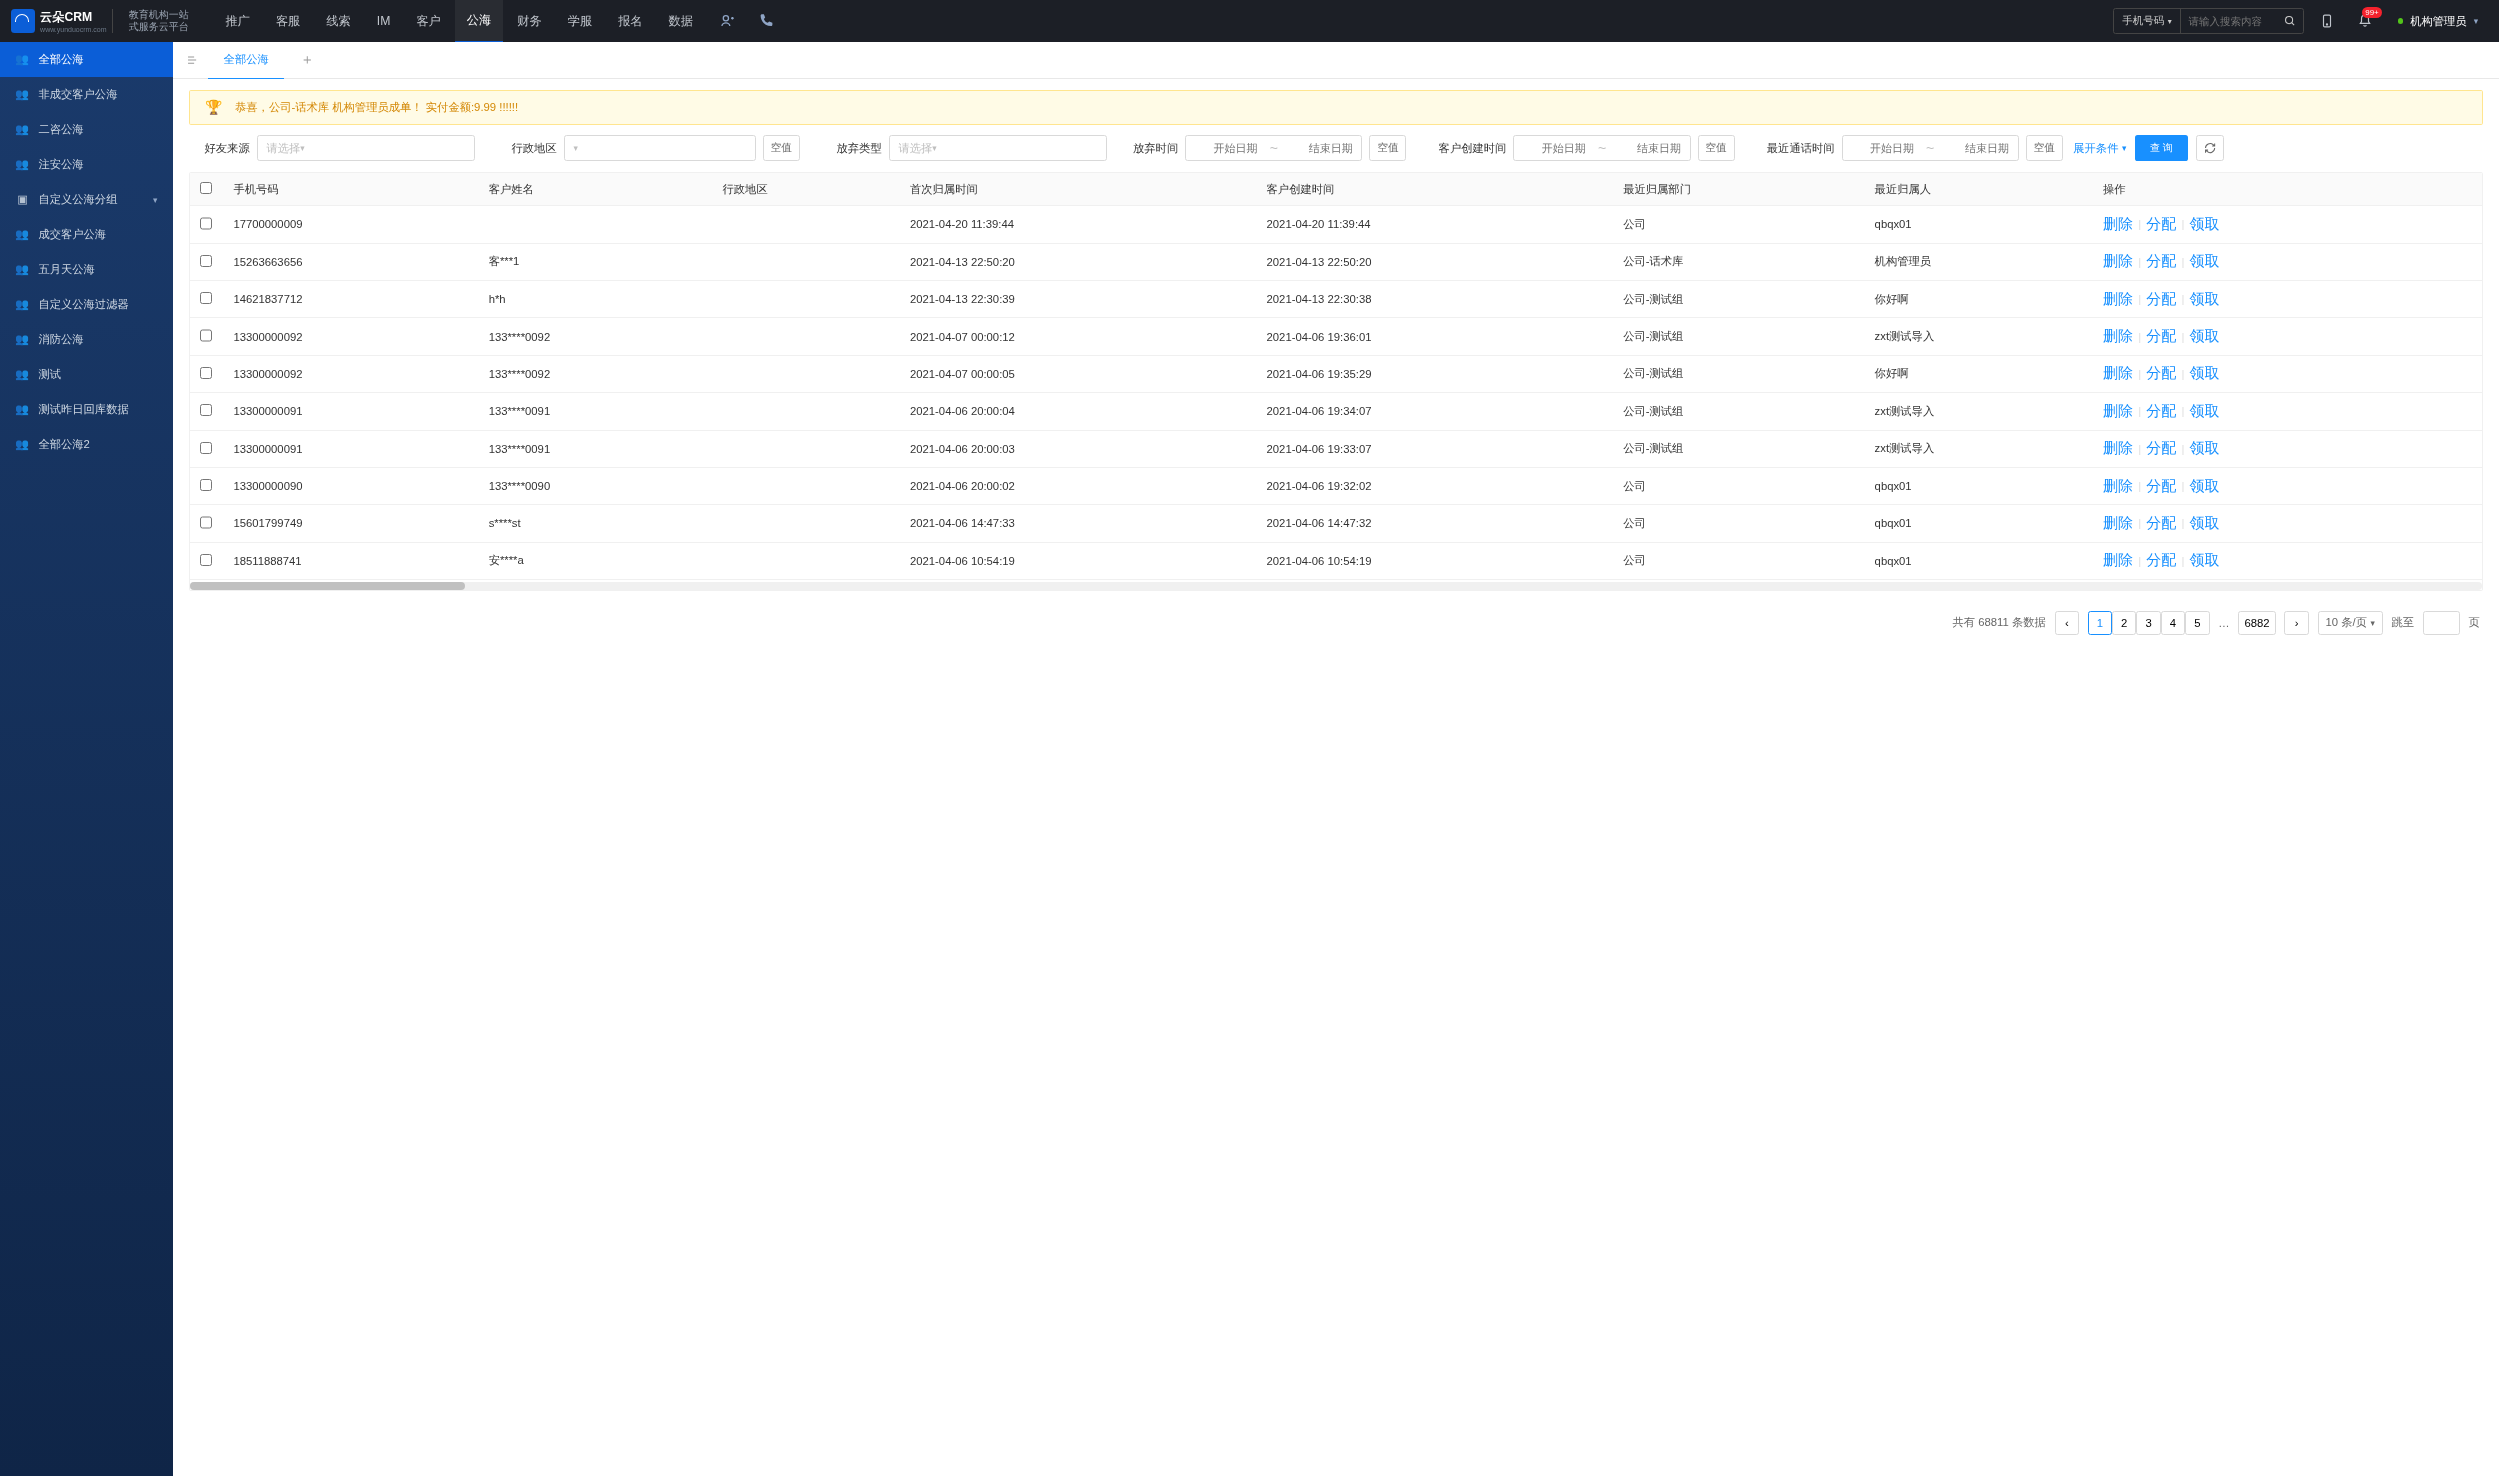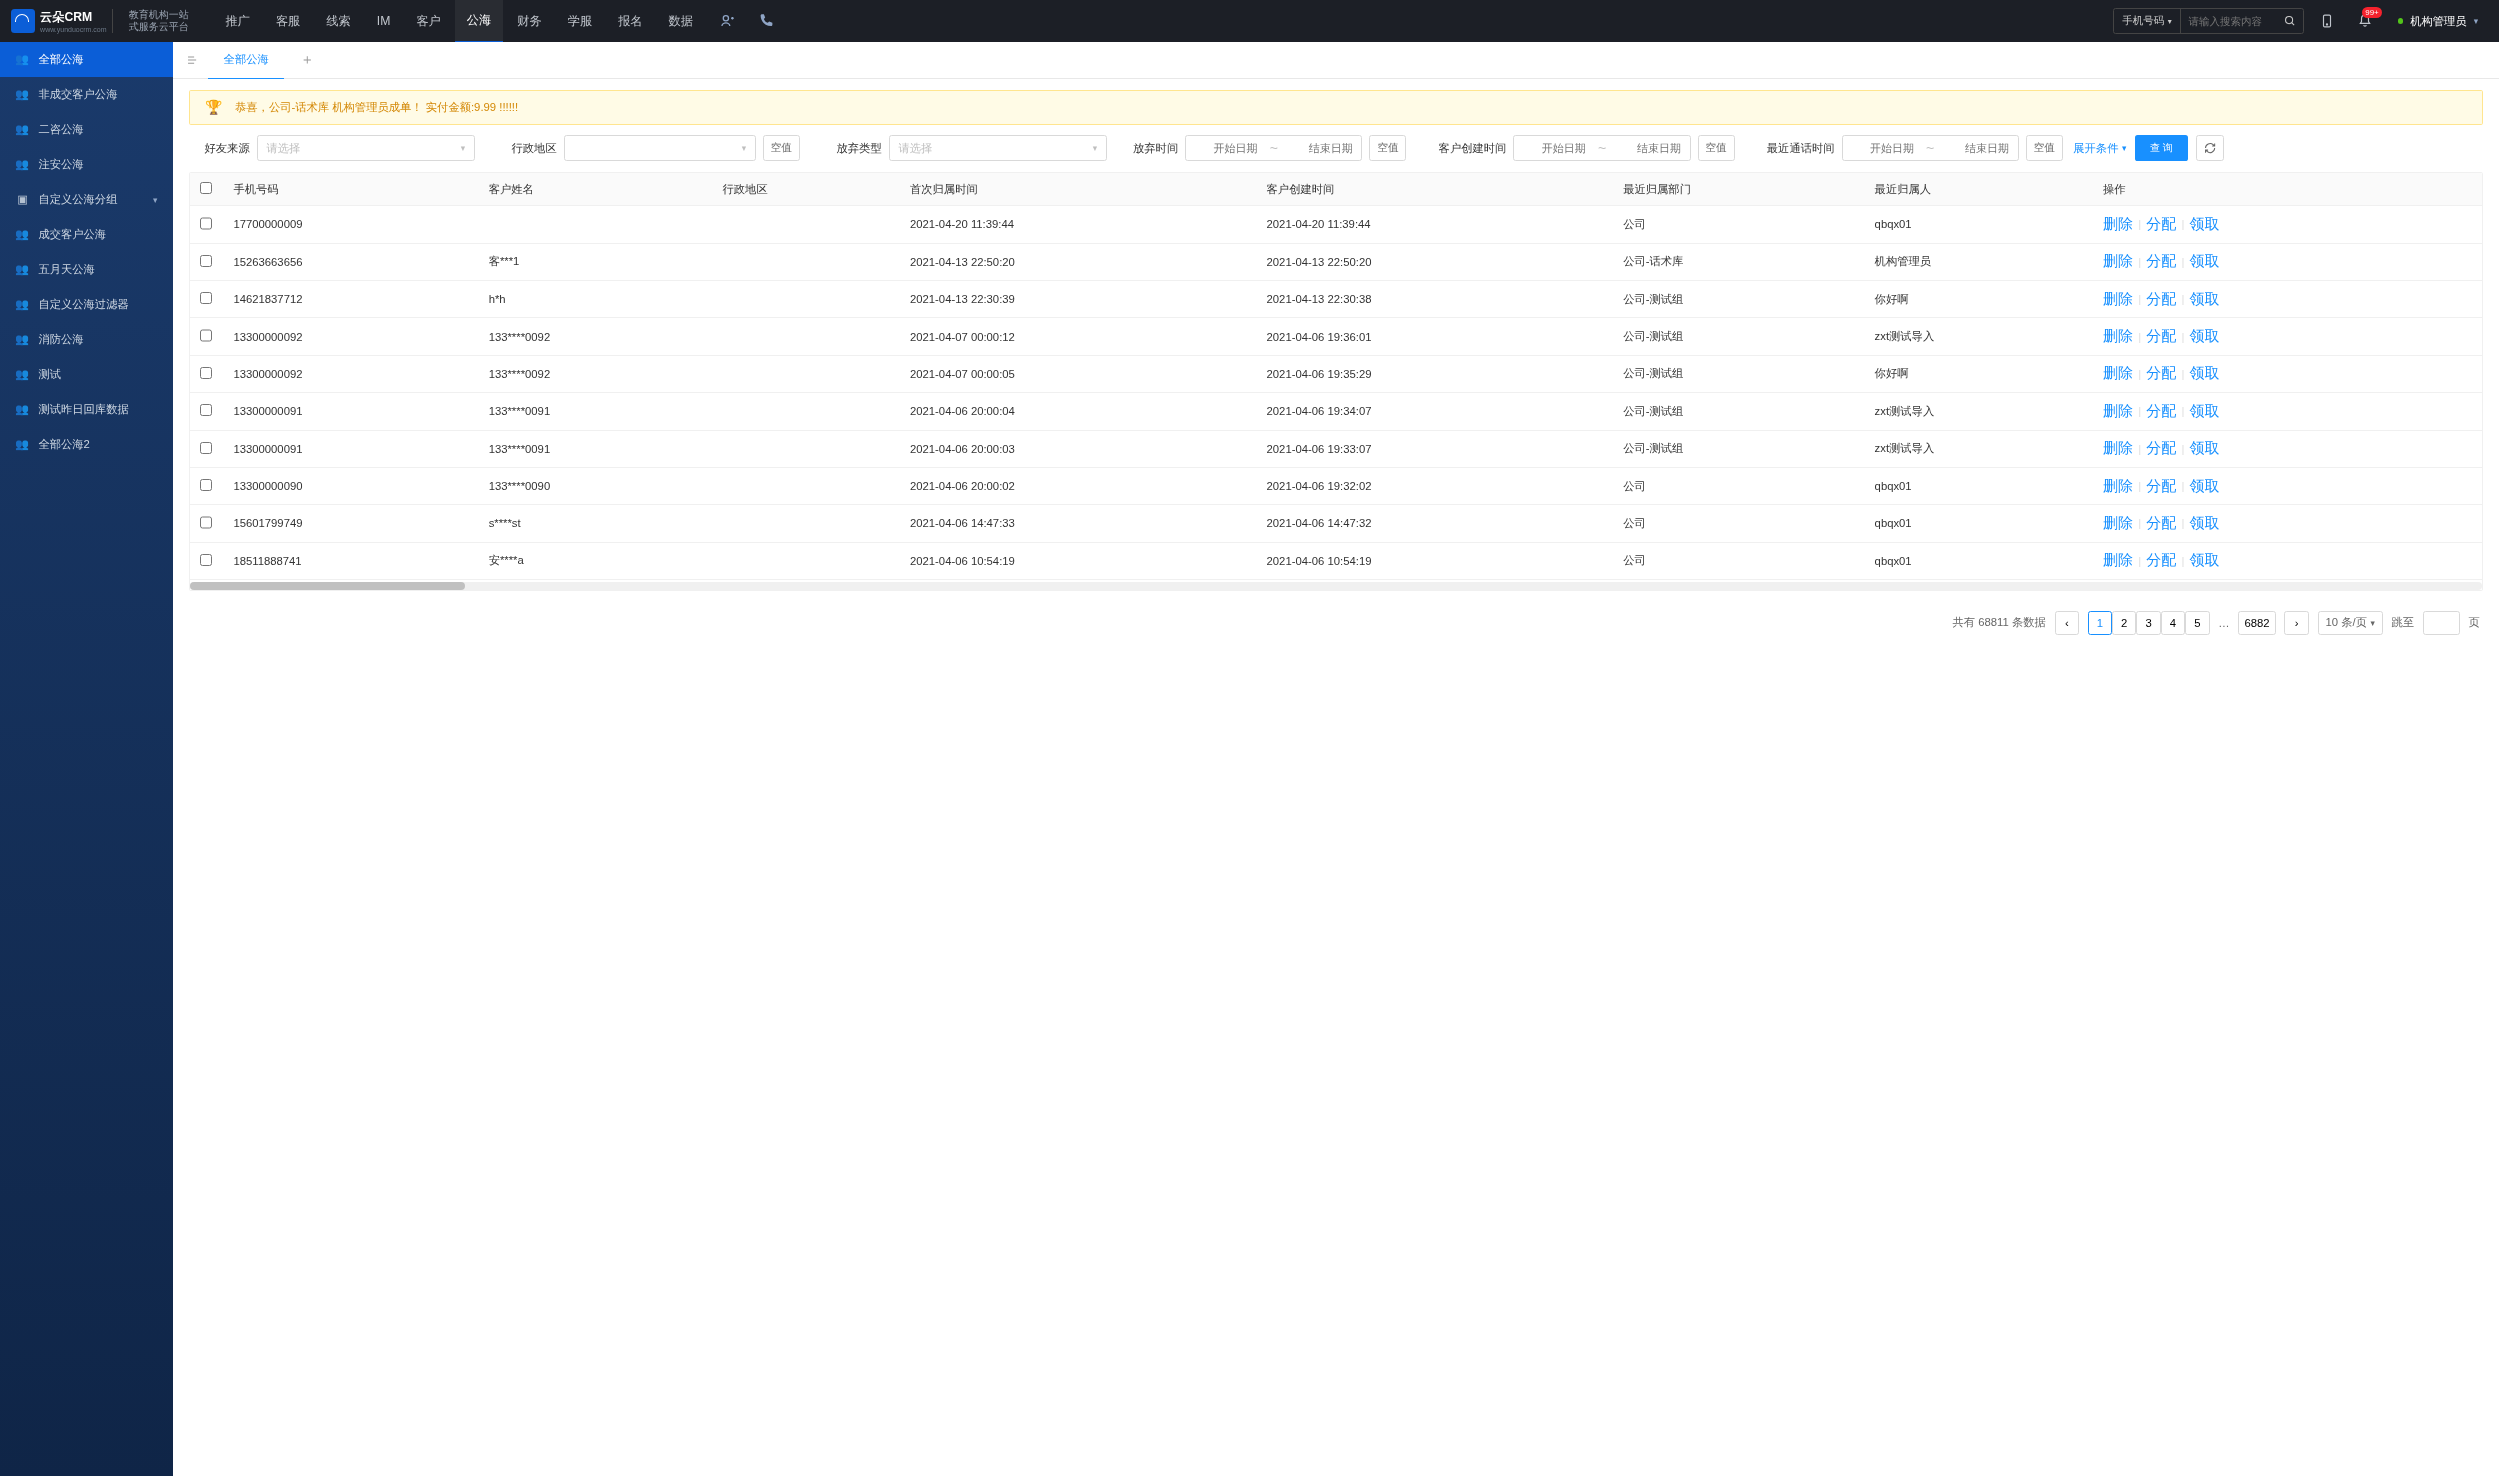--- a/index.html
+++ b/index.html
@@ -46,21 +46,21 @@
 
 
 .banner{border:0.9px solid #ffe58f;background:#fffbe6;padding:8.7px 15.7px;display:flex;align-items:center;gap:12.2px;color:#d48806;font-size:11.3px;border-radius:1.7px}
 .trophy{color:#faad14;font-size:14px}
 
 
 .filter-form{display:flex;flex-direction:row;gap:10.5px}
 .filter-row{display:flex;gap:21px;align-items:center}
 .filter-group{display:flex;align-items:center;gap:7px}
 .filter-label{font-size:11.3px;color:#333;min-width:61px;text-align:right}
-.select{border:0.9px solid #d9d9d9;border-radius:2.6px;height:26px;padding:0 8.7px;display:flex;align-items:center;justify-content:space-between;color:#bfbfbf;font-size:11.3px;min-width:218px;cursor:pointer;background:#fff}
+.select{border:0.9px solid #d9d9d9;border-radius:2.6px;height:26px;padding:0 8.7px;display:flex;align-items:center;color:#bfbfbf;font-size:11.3px;min-width:218px;cursor:pointer;background:#fff}
 .select .chev{color:#bfbfbf;font-size:8.7px}
 .date-range{display:flex;align-items:center;border:0.9px solid #d9d9d9;border-radius:2.6px;height:26px;background:#fff}
 .date-input{border:none;padding:0 8.7px;font-size:11px;color:#bfbfbf;width:80px;text-align:right;outline:none}
 .date-sep{color:#bfbfbf;padding:0 3.5px}
 .empty-btn{border:0.9px solid #d9d9d9;border-radius:2.6px;height:26px;padding:0 7px;font-size:10.5px;color:#666;background:#fff;cursor:pointer}
 
 .filter-actions{display:flex;justify-content:flex-end;gap:8.7px;align-items:center}
 .link-expand{color:#1890ff;font-size:11.3px;cursor:pointer;display:flex;align-items:center;gap:3.5px}
 .btn{height:26px;padding:0 14px;border-radius:2.6px;font-size:10px;cursor:pointer;border:0.9px solid transparent;display:inline-flex;align-items:center;gap:3.5px}
 .btn-primary{background:#1890ff;color:#fff}

